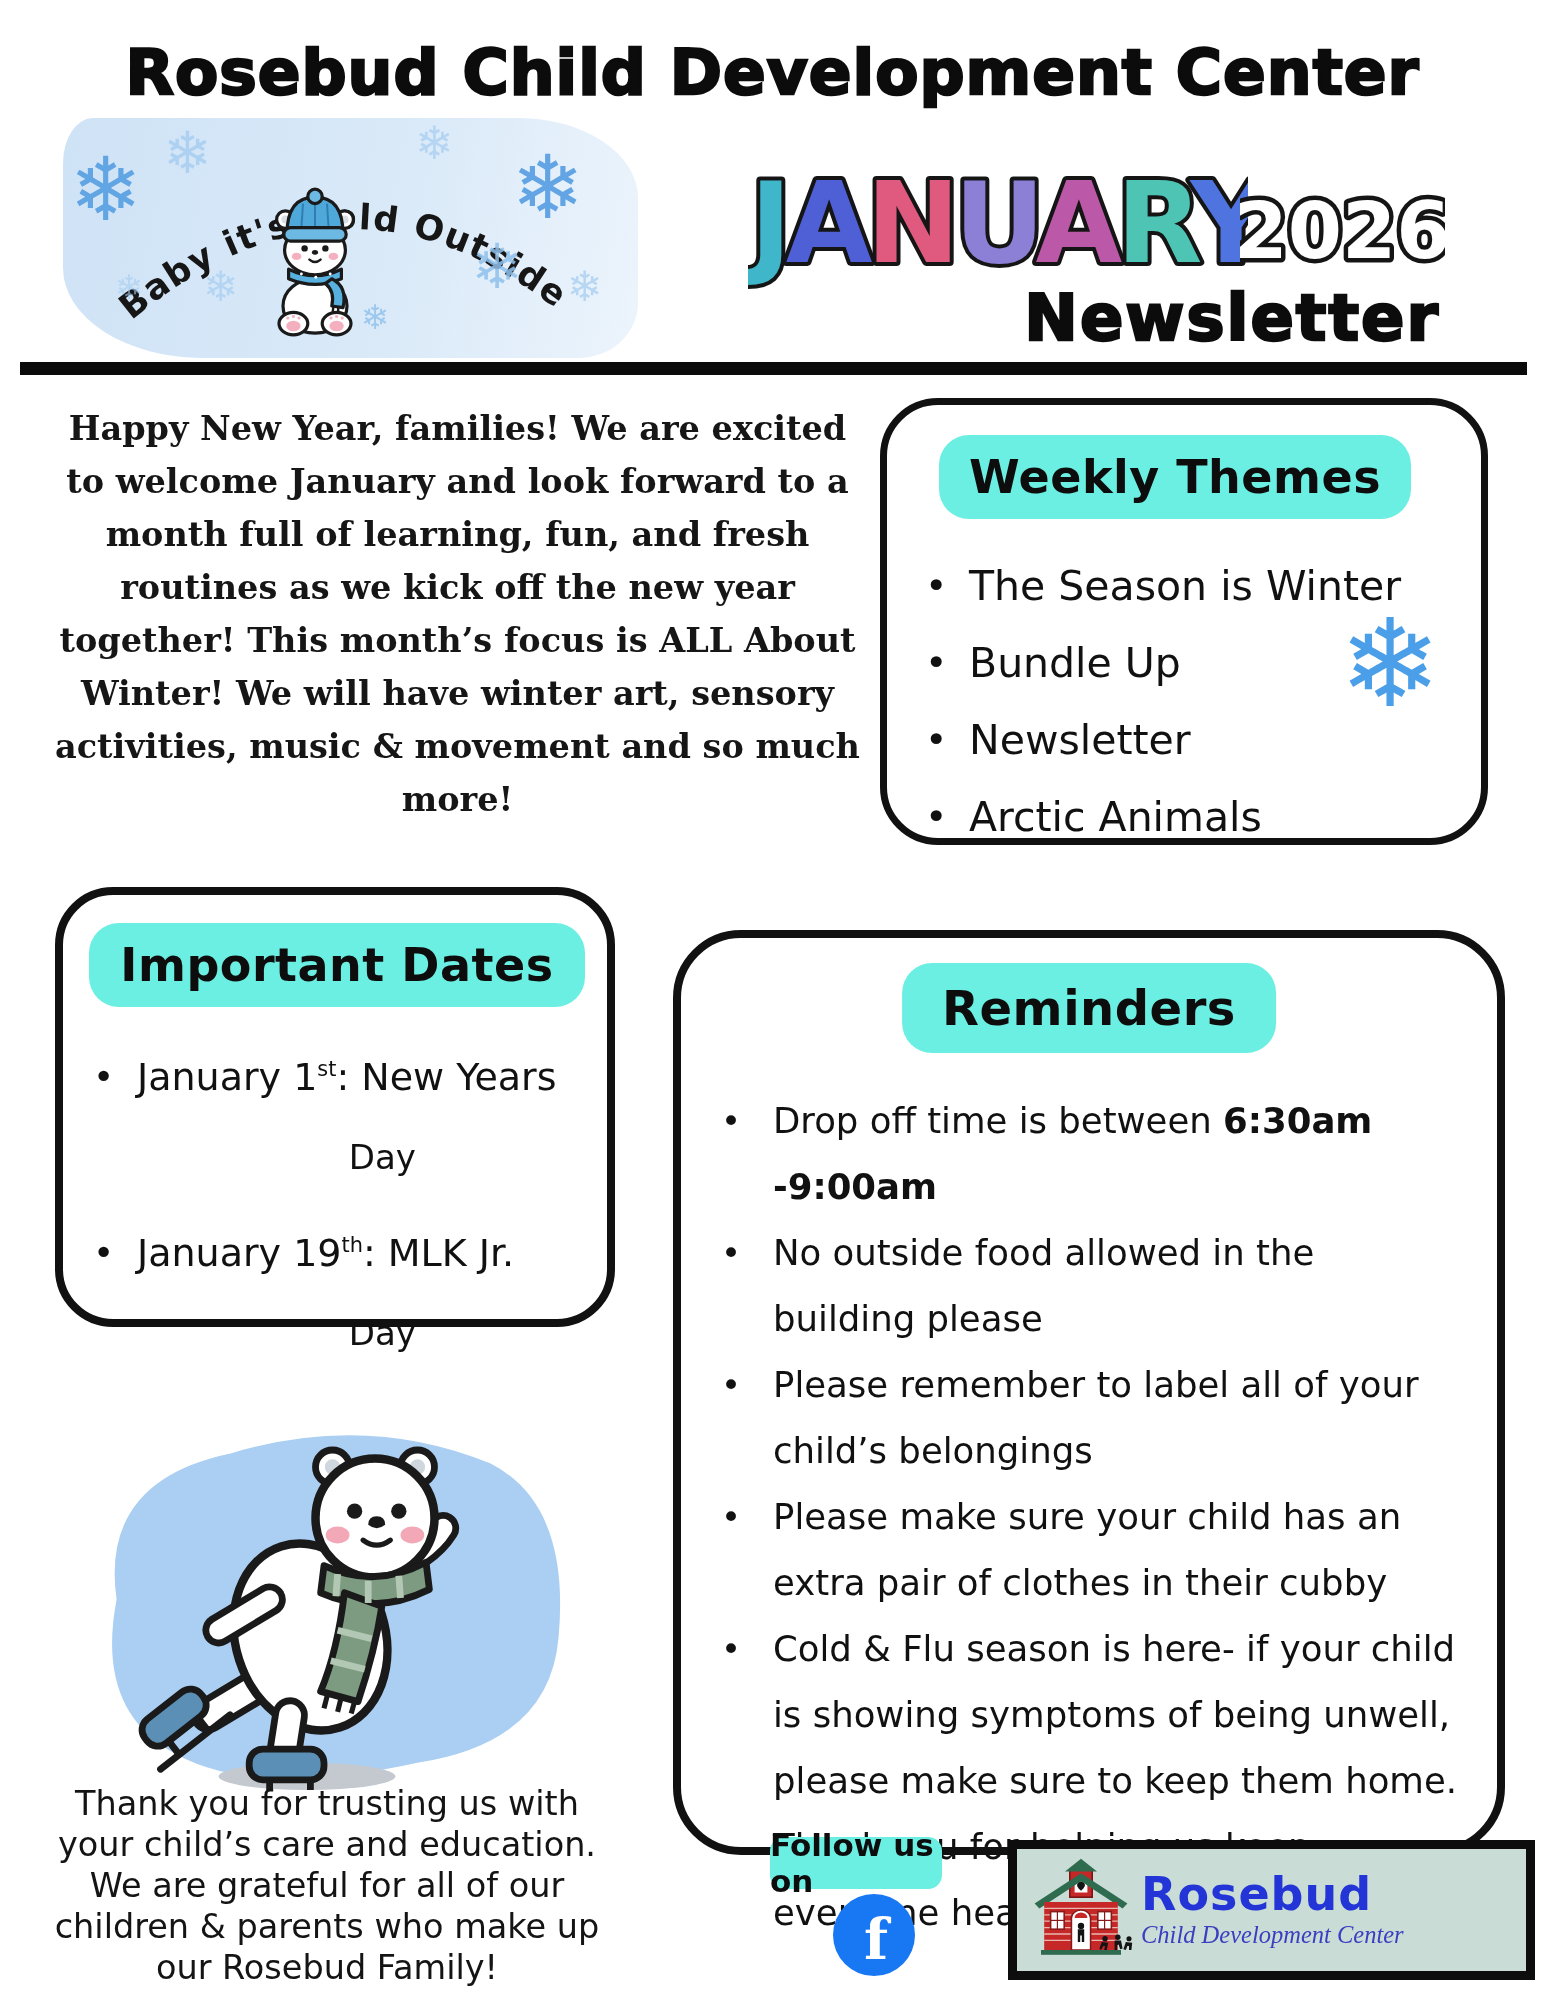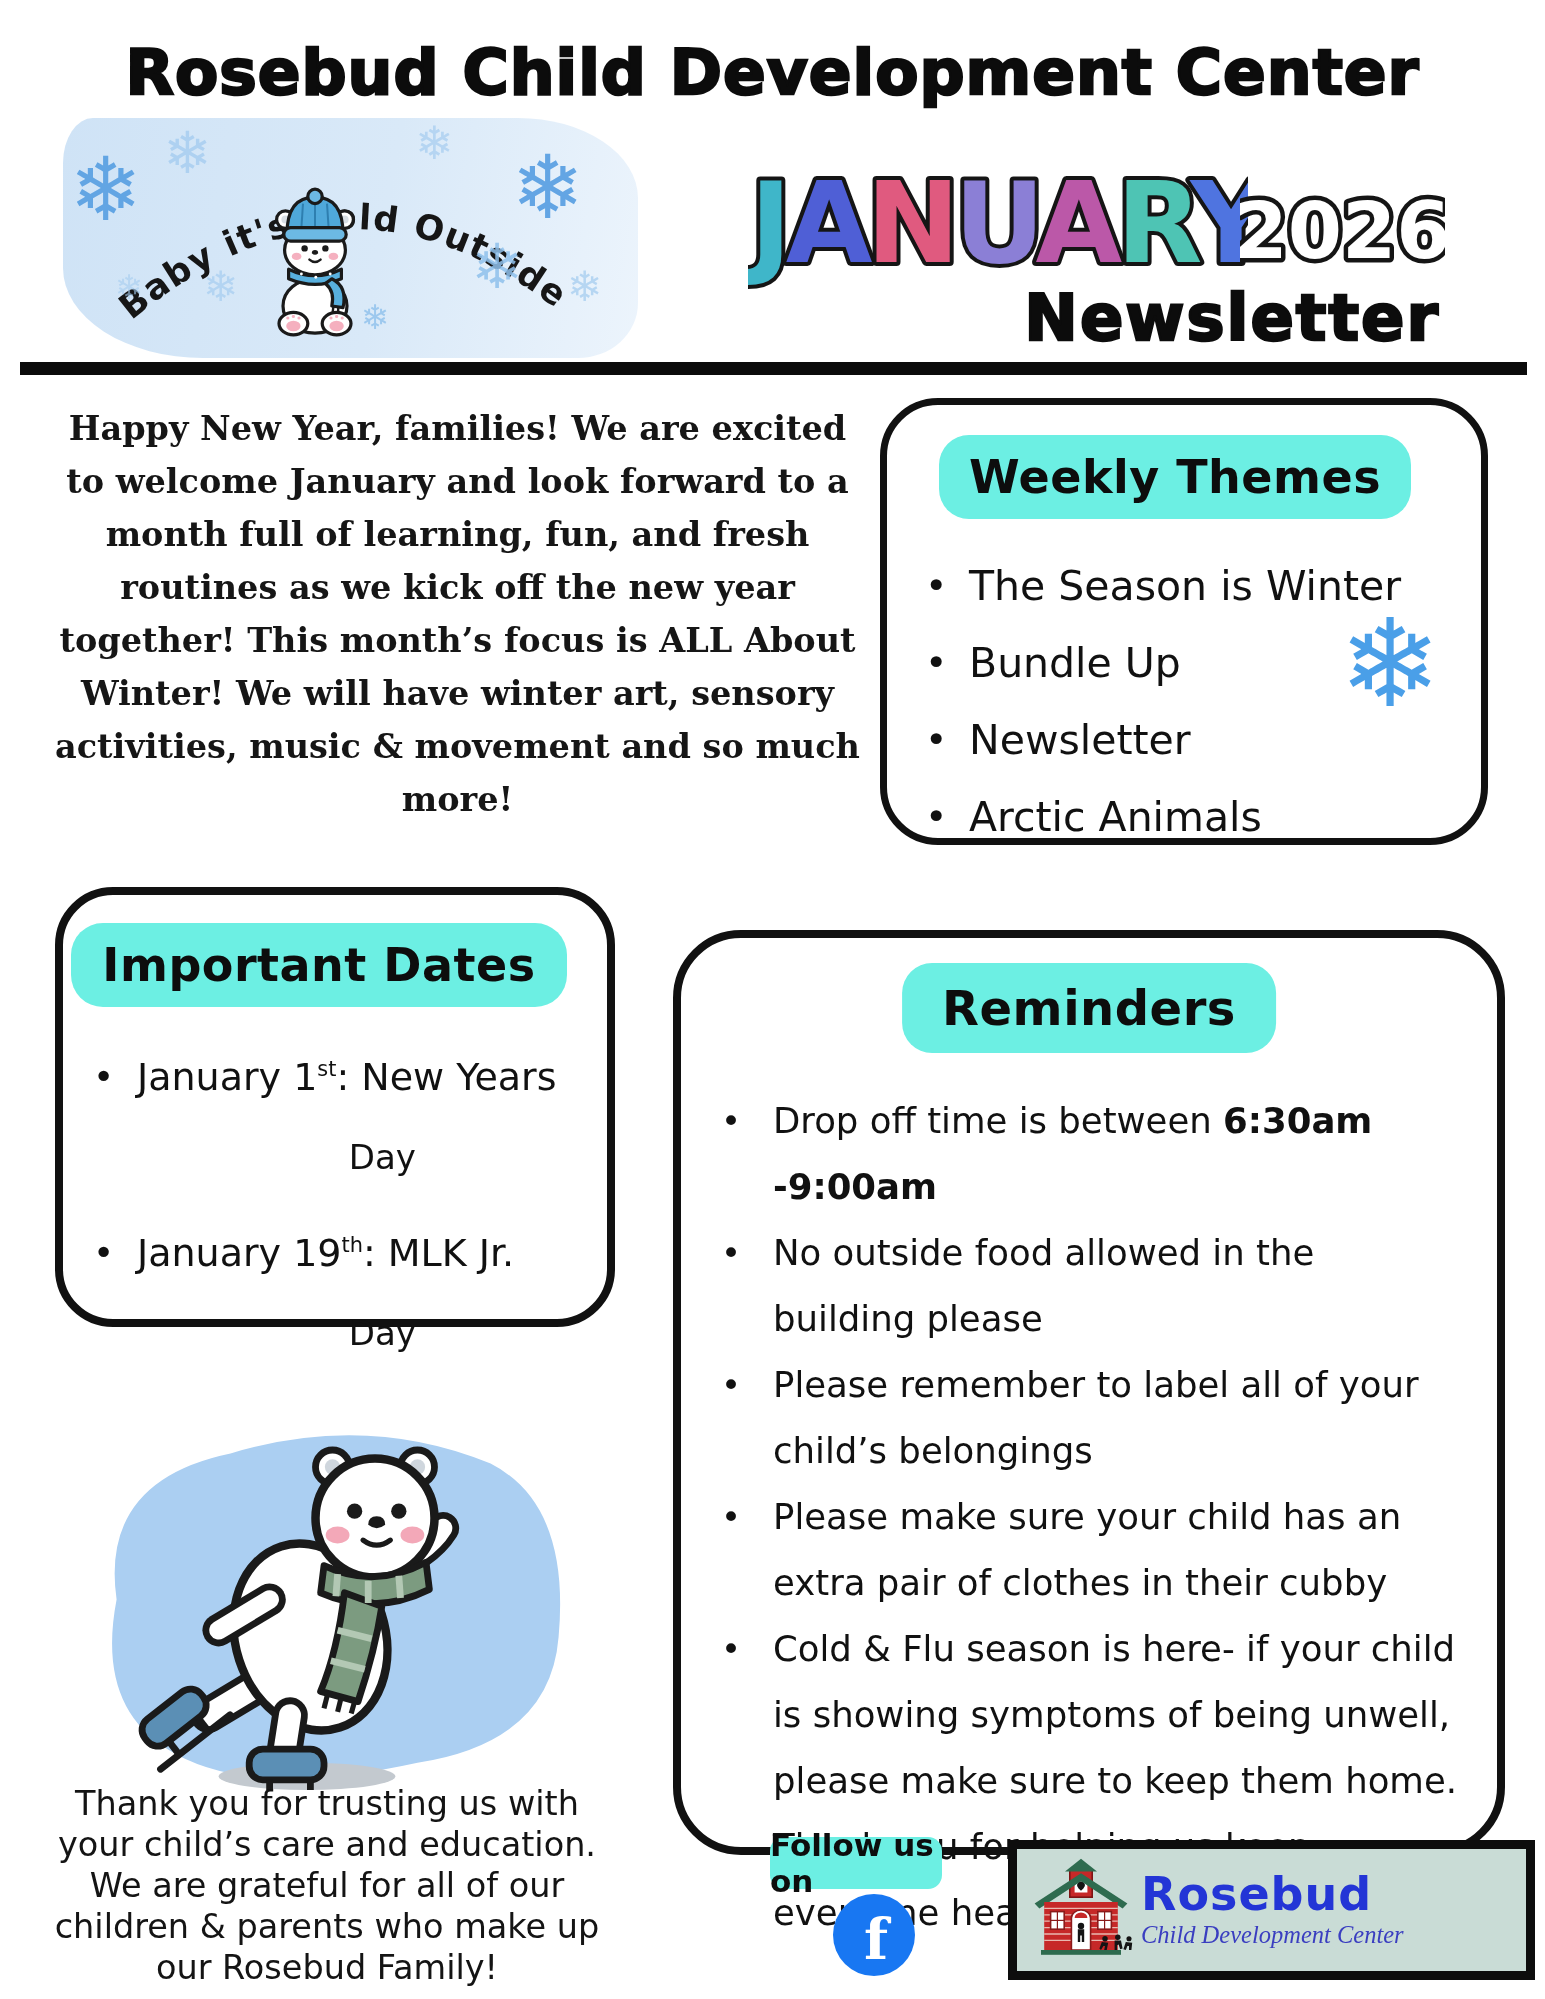--- a/index.html
+++ b/index.html
@@ -47,21 +47,21 @@
   }
 
   .wt-box{ left:880px; top:398px; width:608px; height:447px; border-width:7px; }
   .wt-badge{ left:52px; top:30px; width:472px; height:84px; font-size:46px; }
   .wt-list{ position:absolute; left:38px; top:142px; right:28px; }
   .wt-item{ display:flex; align-items:center; height:77px; font-size:41px; }
   .wt-item .bullet{ width:44px; font-size:38px; }
   .wt-snowflake{ position:absolute; right:40px; top:198px; font-size:122px; line-height:1; color:#4A9FE8; }
 
   .id-box{ left:55px; top:887px; width:560px; height:440px; }
-  .id-badge{ left:8px; top:28px; width:496px; height:84px; font-size:46px;border-radius:32px; }
+  .id-badge{ left:26px; top:28px; width:496px; height:84px; font-size:46px; }
   .id-list{ position:absolute; left:30px; top:142px; right:22px; }
   .id-item{ margin-bottom:16px; }
   .id-line1{ display:flex; align-items:flex-start; font-size:38px; line-height:80px; }
   .id-line1 .bullet{ width:44px; font-size:36px; }
   .id-line1 sup{ font-size:0.55em; vertical-align:super; line-height:0; }
   .id-line2{ font-size:34px; line-height:80px; margin-left:52%; }
 
   .rem-box{ left:673px; top:930px; width:832px; height:925px; border-radius:68px; }
   .rem-badge{ left:50%; transform:translateX(-50%); top:25px; height:90px; padding:0 40px; font-size:48px; }
   .rem-list{ position:absolute; left:40px; top:150px; right:38px; }

